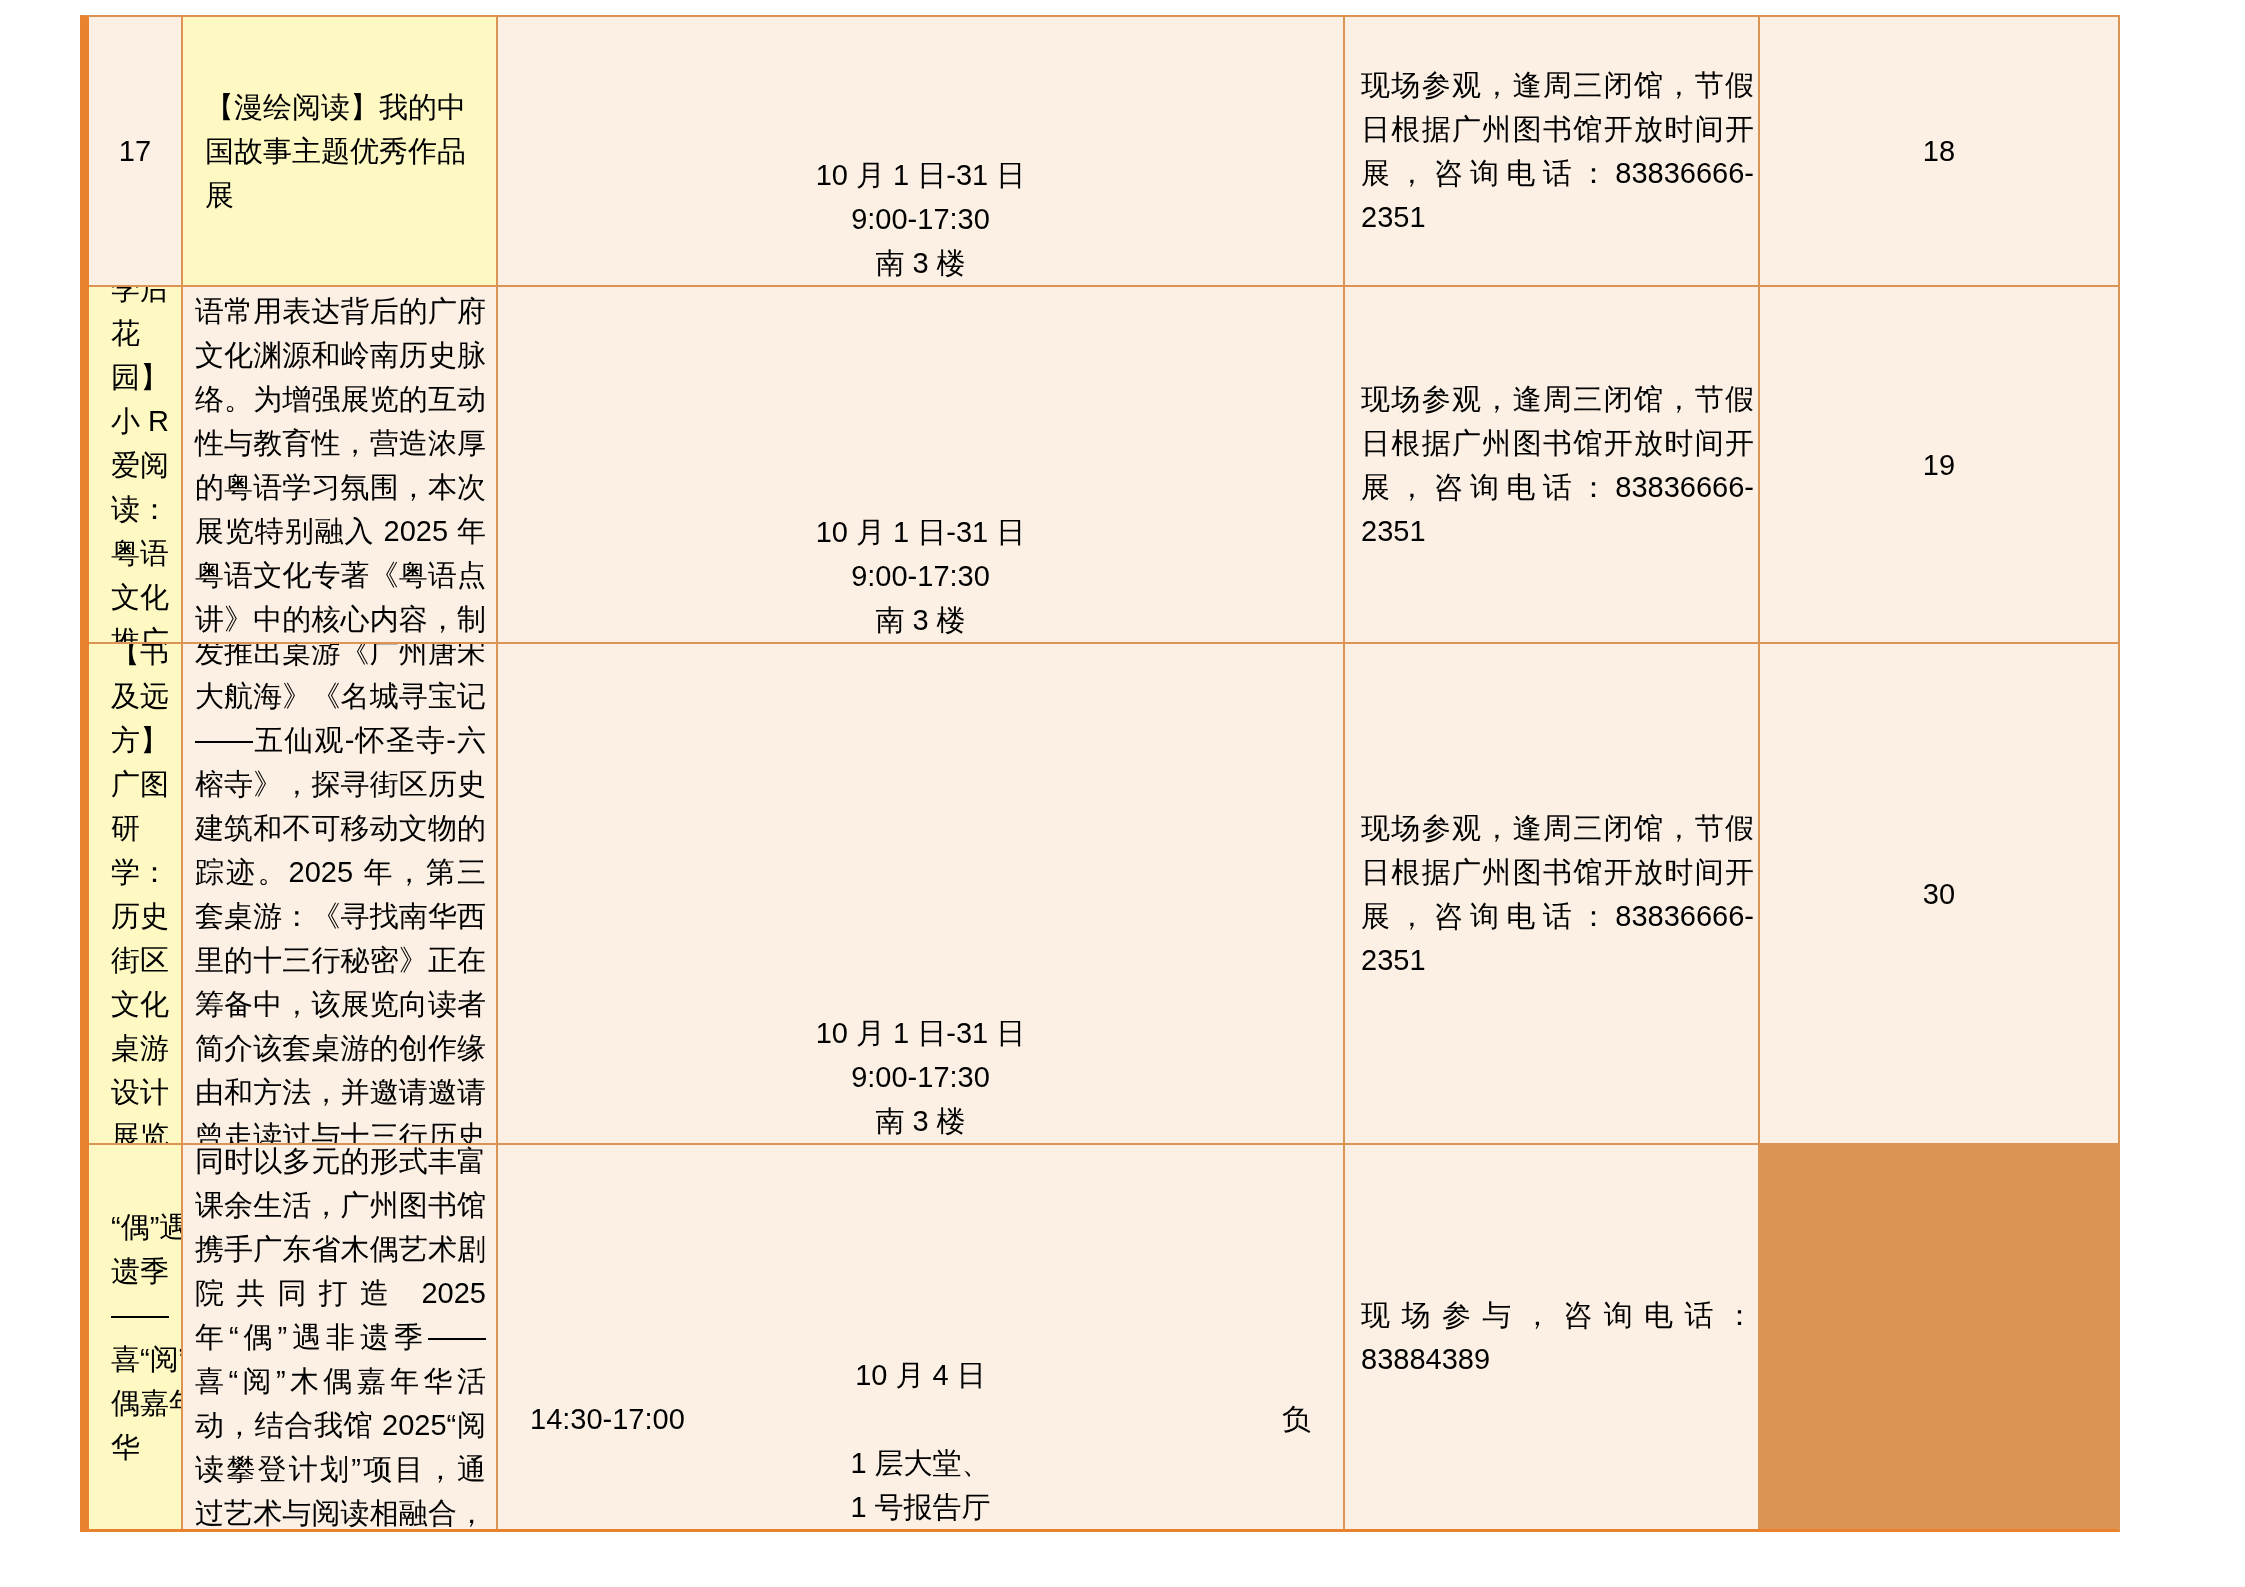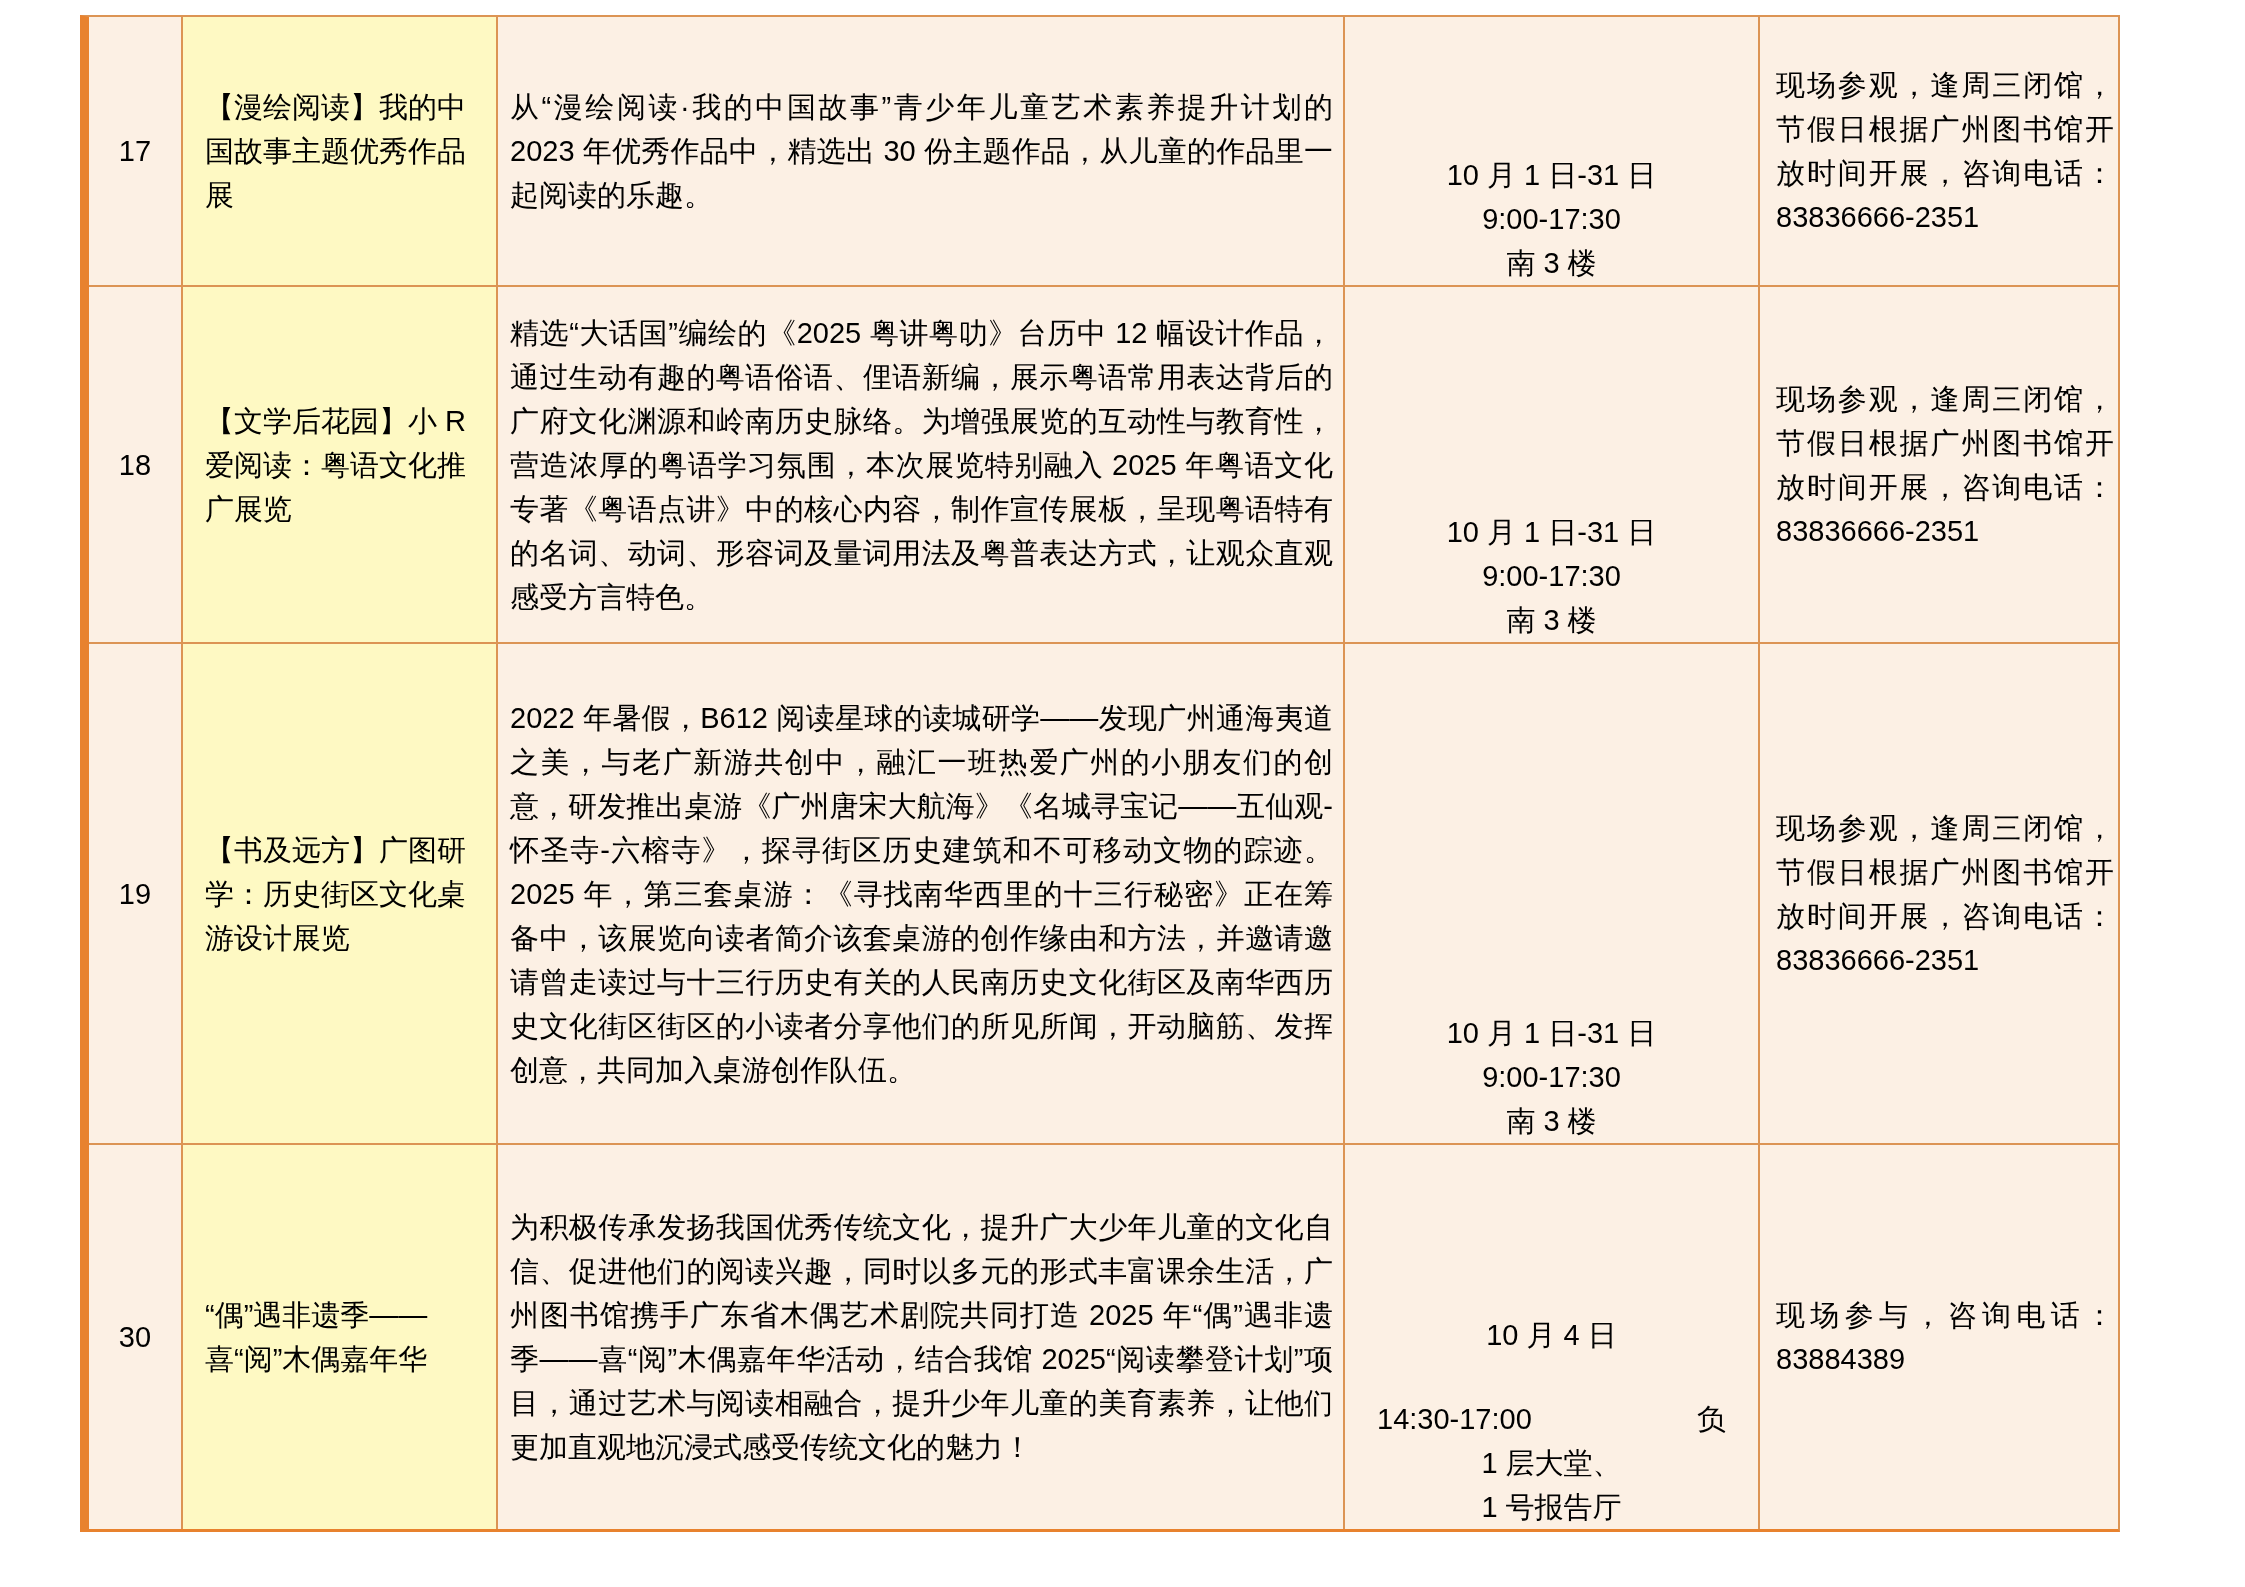--- a/index.html
+++ b/index.html
@@ -31,39 +31,36 @@
     box-sizing:border-box;
     overflow:hidden;
   }
   .cell.num{justify-content:center;}
   .cell.title{background:#fef9c3;padding:0 14px 0 22px;}
   .cell.desc{padding:0 10px 0 12px;}
   .cell.desc .txt{width:100%;text-align:justify;}
   .cell.sched{flex-direction:column;justify-content:flex-end;text-align:center;}
   .cell.sched .stretch-line{
     width:100%;display:flex;justify-content:space-between;
-    padding:0 32px;box-sizing:border-box;margin-top:40px;
+    padding:0 32px;box-sizing:border-box;
   }
   .cell.notes{padding:0 4px 0 16px;}
   .cell.notes .txt{width:100%;text-align:justify;}
 </style>
 </head>
 <body>
 
 <div class="page">
   <div class="events-table">
 
     <div class="cell num">
         <span>17</span>
       </div>
     <div class="cell title">
         <span class="txt">【漫绘阅读】我的中国故事主题优秀作品展</span>
-      </div>
-    <div class="cell desc">
-        <div class="txt">从“漫绘阅读·我的中国故事”青少年儿童艺术素养提升计划的 2023 年优秀作品中，精选出 30 份主题作品，从儿童的作品里一起阅读的乐趣。</div>
       </div>
     <div class="cell sched">
       <div>10 月 1 日-31 日</div>
       <div>9:00-17:30</div>
       <div>南 3 楼</div>
     </div>
     <div class="cell notes">
         <div class="txt">现场参观，逢周三闭馆，节假日根据广州图书馆开放时间开展，咨询电话：83836666-2351</div>
       </div>
 

